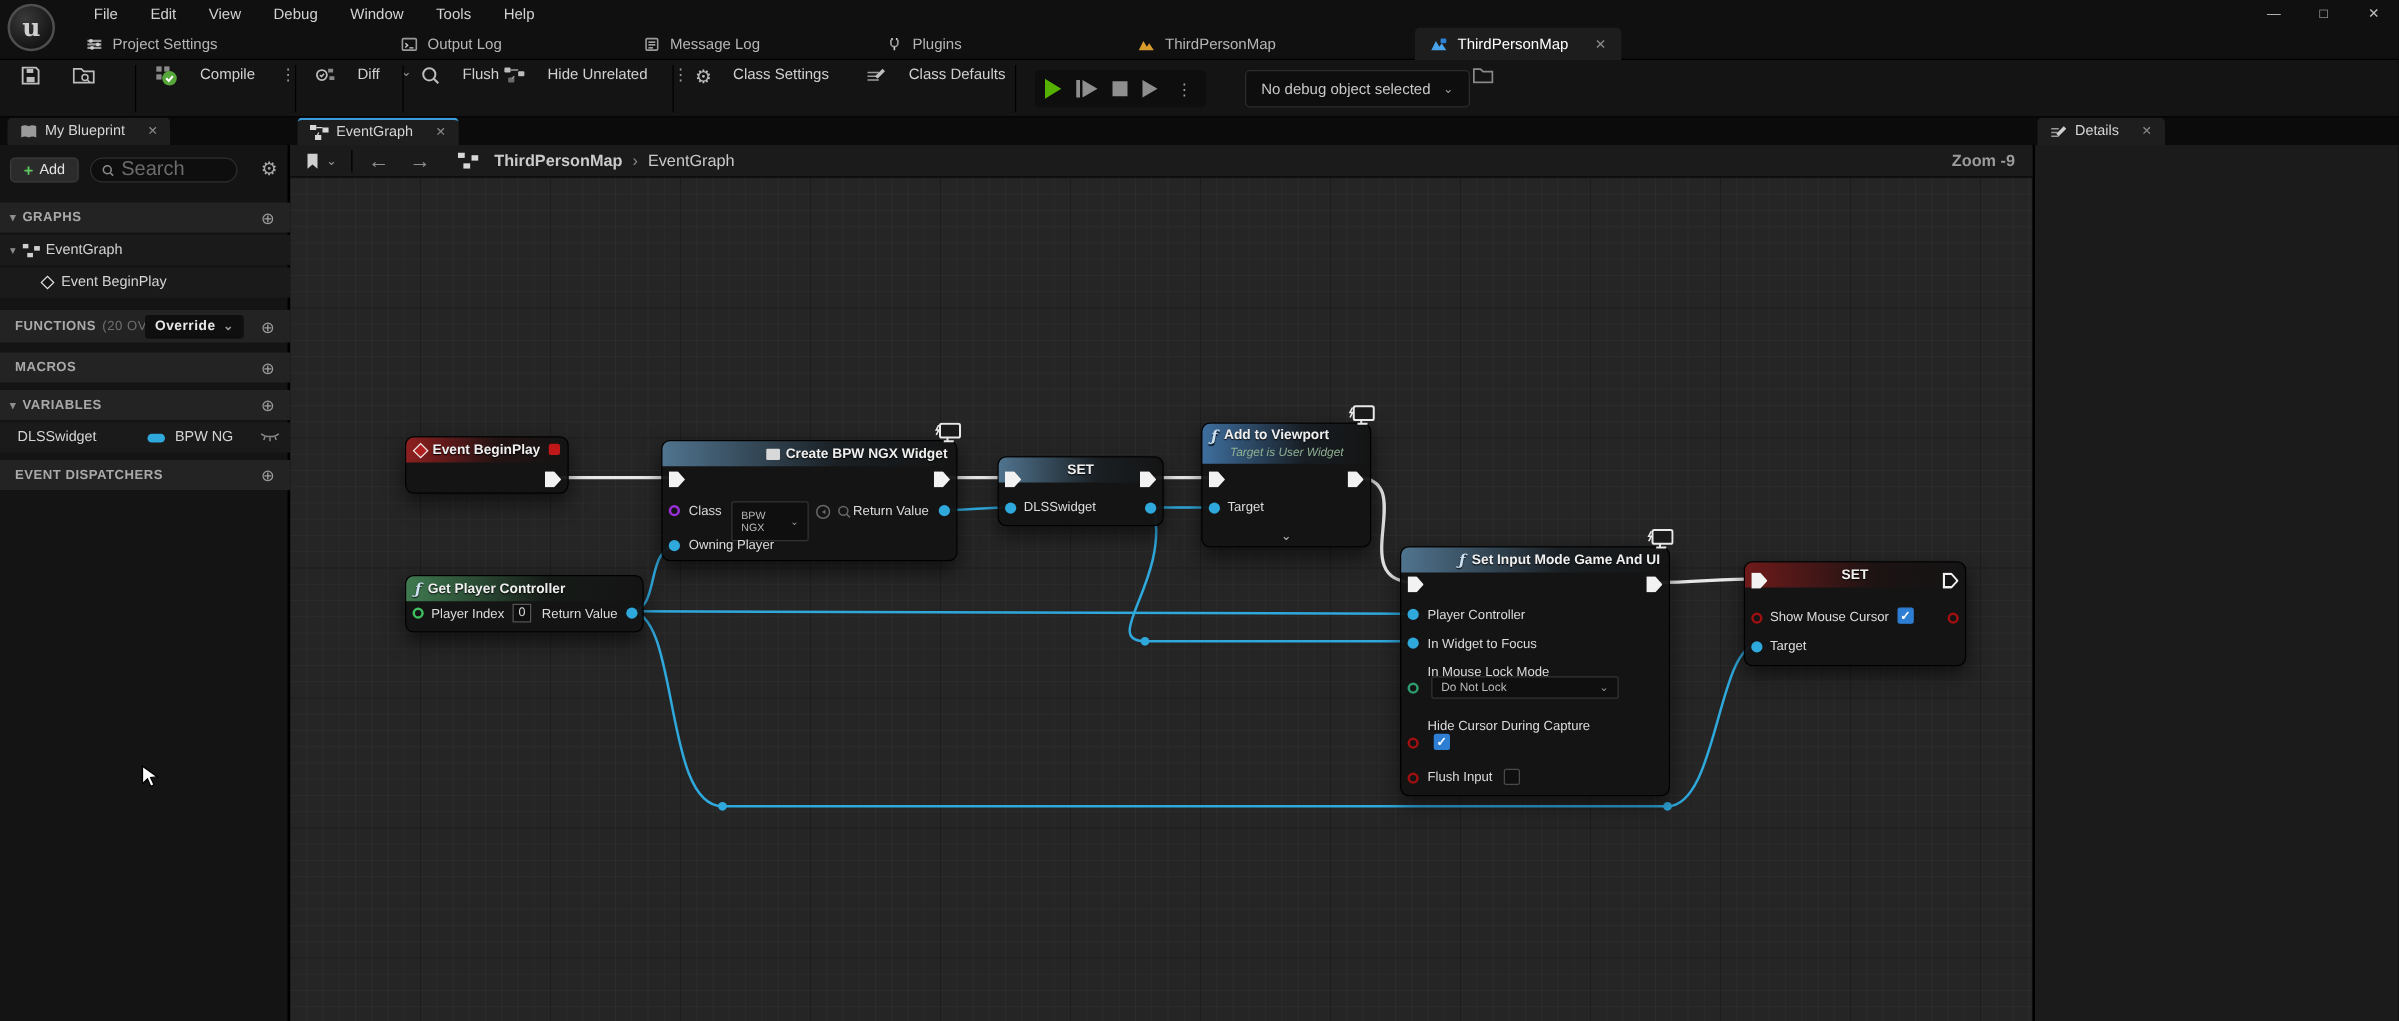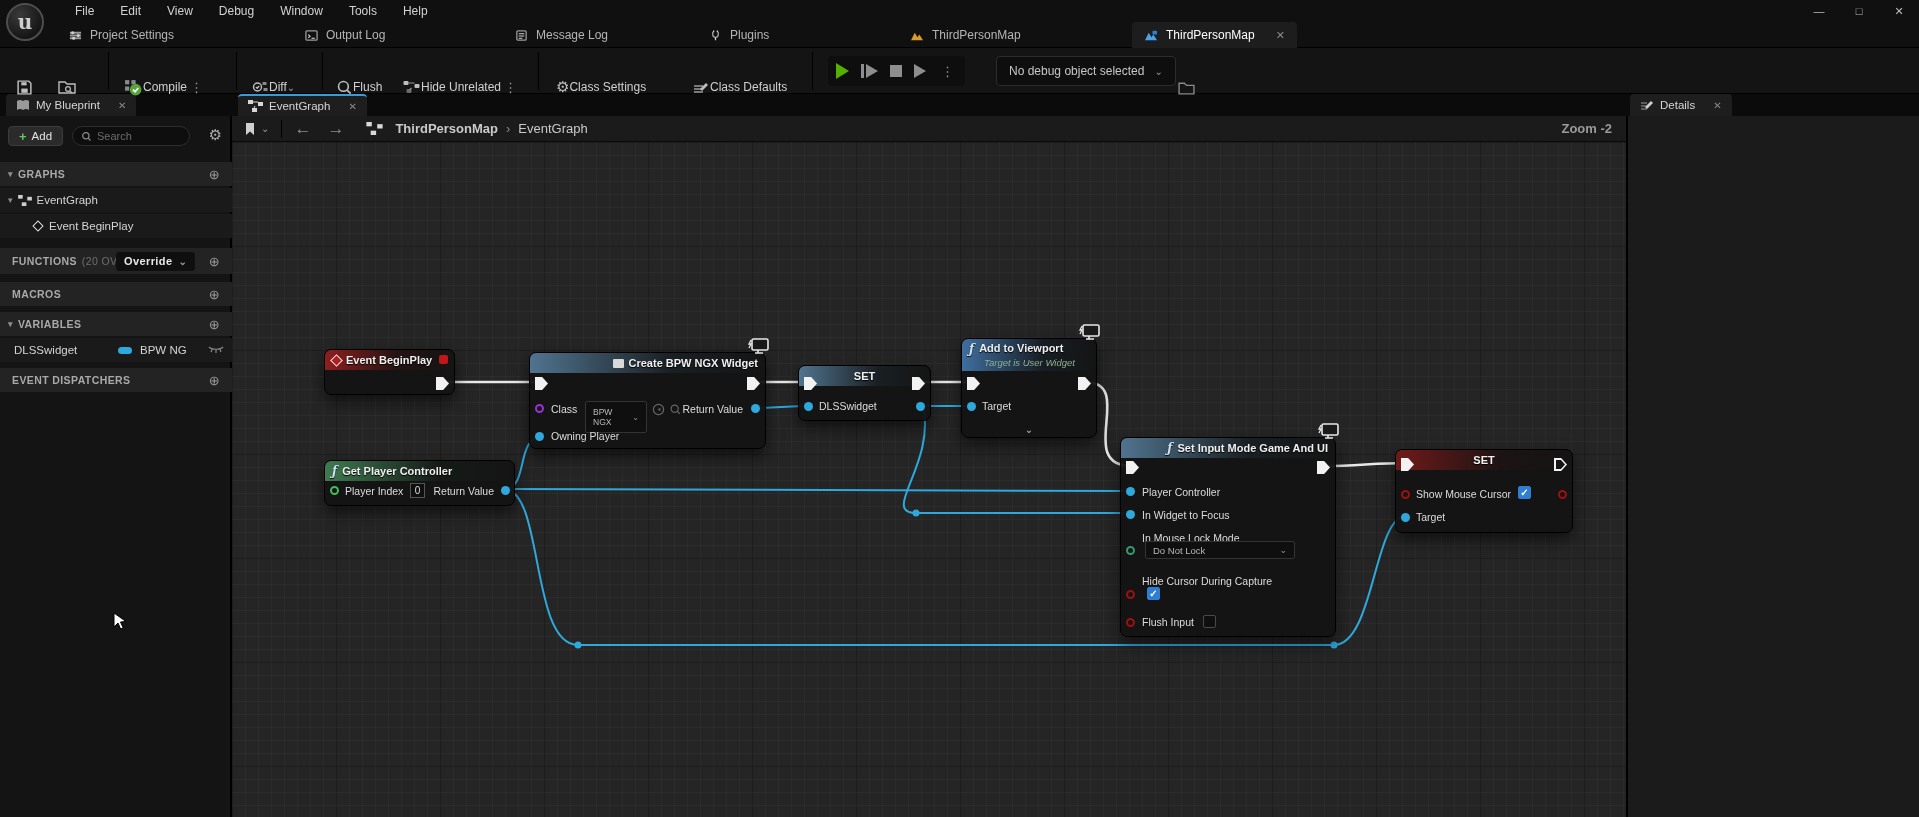--- a/index.html
+++ b/index.html
@@ -20,21 +20,21 @@
            font-family:"DejaVu Serif",serif; font-size:20px; font-weight:bold; color:#cfcfcf;}
   .tabbar{ position:absolute; left:0; top:22px; width:100%; height:26px; background:#101010; z-index:29; border-bottom:1px solid #000;}
   .apptab{ position:absolute; top:0; height:26px; display:flex; align-items:center; gap:7px;
            padding:0 12px; font-size:12px; color:#b5b5b5; }
   .apptab.active{ background:#1d1d1d; color:#fff; border-radius:4px 4px 0 0; }
   .apptab .close{ margin-left:14px; color:#8a8a8a; font-size:11px;}
   .tabicon{ width:15px; height:13px; display:inline-block; }
 
   
   .toolbar{ position:absolute; left:0; top:48px; width:100%; height:46px; background:#141414; border-bottom:1px solid #000; z-index:28;}
-  .tb{ position:absolute; top:16px; height:46px; display:flex; align-items:center; gap:0; font-size:12px; color:#d0d0d0;}
+  .tb{ position:absolute; top:4px; height:46px; display:flex; align-items:flex-start; gap:17px; font-size:12px; color:#d0d0d0;}
   .tbsep{ position:absolute; top:4px; width:1px; height:38px; background:#000;}
   .kebab{ color:#9a9a9a; font-size:13px; padding:0 3px;}
   .chev{ color:#9a9a9a; font-size:10px; }
   .playgroup{ background:#0e0e0e; border-radius:4px; padding:0 8px; height:30px; top:8px; display:flex; align-items:center; gap:12px;}
   .tri-play{ width:0;height:0;border-left:13px solid #56b000;border-top:8px solid transparent;border-bottom:8px solid transparent;}
   .tri-gray{ width:0;height:0;border-left:12px solid #8e8e8e;border-top:7px solid transparent;border-bottom:7px solid transparent;}
   .bar-gray{ width:3px;height:14px;background:#8e8e8e; margin-right:2px;}
   .stop-gray{ width:12px;height:12px;background:#8e8e8e;}
   .debugbox{ background:#0e0e0e; border:1px solid #2c2c2c; border-radius:4px; height:30px; top:8px;
              display:flex; align-items:center; gap:10px; padding:0 12px; font-size:12px; color:#c7c7c7;}
@@ -52,21 +52,21 @@
   .lrow{ position:absolute; left:0; width:232px; height:24px; display:flex; align-items:center; font-size:11px;}
   .lrow.header{ background:#232323; color:#a9a9a9; font-weight:bold; letter-spacing:.4px; font-size:10.5px;}
   .lrow.item{ background:#1a1a1a; color:#d4d4d4; font-size:11.5px;}
   .plus-circle{ position:absolute; right:12px; color:#9c9c9c; font-size:13px; font-weight:normal;}
   .tri{ color:#8d8d8d; font-size:9px; margin:0 5px 0 8px;}
   .addbtn{ position:absolute; left:8px; top:10px; height:20px; background:#2b2b2b; border:1px solid #3c3c3c;
            border-radius:4px; display:flex; align-items:center; gap:5px; padding:0 10px; font-size:11.5px; color:#e2e2e2;}
   .addbtn .plus{ color:#5fc75f; font-weight:bold; font-size:13px;}
   .searchbox{ position:absolute; left:72px; top:10px; width:118px; height:20px; background:#0e0e0e;
               border:1px solid #2e2e2e; border-radius:10px; display:flex; align-items:center; padding:0 8px; gap:5px;}
-  .searchbox input{ background:transparent; border:none; outline:none; color:#bdbdbd; font-size:11px; width:80px;
+  .searchbox input{ background:transparent; border:none; outline:none; color:#bdbdbd; font-size:16px; width:80px;
                     font-family:"Liberation Sans",sans-serif;}
   .searchbox input::placeholder{ color:#6c6c6c; }
   .gearbtn{ position:absolute; right:8px; top:10px; color:#a9a9a9; font-size:15px;}
   .ovrbox{ background:#0f0f0f; border-radius:3px; height:19px; display:flex; align-items:center; gap:6px;
            padding:0 8px; font-weight:bold; color:#e8e8e8; font-size:11px;}
   .pill{ width:14px; height:7px; border-radius:4px; background:#2fa8dc; }
 
   
   .graphbar{ position:absolute; left:232px; top:116px; width:1394px; height:26px; background:#1b1b1b; z-index:21;
              display:flex; align-items:center; border-bottom:1px solid #0a0a0a;}
@@ -153,21 +153,21 @@
   <div class="tabbar">
     <div class="apptab" style="left:56px">
       <svg class="tabicon" viewBox="0 0 16 14">
           <path d="M2 3h12v2H2zM2 6h12v2H2zM2 9h12v2H2z" fill="#9a9a9a"></path>
           <circle cx="5" cy="4" r="1.7" fill="#cfcfcf"></circle>
           <circle cx="11" cy="7" r="1.7" fill="#cfcfcf"></circle>
           <circle cx="6" cy="10" r="1.7" fill="#cfcfcf"></circle>
         </svg>
       <span>Project Settings</span>
     </div>
-    <div class="apptab" style="left:292px">
+    <div class="apptab" style="left:308px">
       <svg class="tabicon" viewBox="0 0 16 14">
           <rect x="2" y="2" width="12" height="10" rx="1" fill="none" stroke="#9a9a9a" stroke-width="1.4"></rect>
           <path d="M4.5 6l2 1.8-2 1.8" stroke="#cfcfcf" stroke-width="1.2" fill="none"></path>
           <path d="M8 10h3.5" stroke="#cfcfcf" stroke-width="1.2"></path>
         </svg>
       <span>Output Log</span>
     </div>
     <div class="apptab" style="left:502px">
       <svg class="tabicon" viewBox="0 0 16 14">
           <rect x="3" y="2" width="10" height="10" rx="1" fill="none" stroke="#9a9a9a" stroke-width="1.4"></rect>
@@ -398,21 +398,21 @@
     <svg width="17" height="13" viewBox="0 0 15 12" style="margin:0 12px 0 22px">
         <rect x="0" y="0" width="5" height="4" fill="#d8d8d8"></rect>
         <rect x="10" y="2" width="5" height="4" fill="#d8d8d8"></rect>
         <rect x="4" y="8" width="5" height="4" fill="#d8d8d8"></rect>
       </svg>
     <span class="gb">
       <span class="crumb-root">ThirdPersonMap</span>
       <span class="crumb-sep">›</span>
       <span class="crumb-cur">EventGraph</span>
     </span>
-    <span class="zoomlabel">Zoom -2</span>
+    <span class="zoomlabel">Zoom -9</span>
   </div>
 
   <div class="canvas">
 
     <svg class="wires">
       <path d="M216,240 H309" stroke="#e8e8e8" stroke-width="2.6" fill="none"></path>
       <path d="M522,240 H578" stroke="#e8e8e8" stroke-width="2.6" fill="none"></path>
       <path d="M691,240 H742" stroke="#e8e8e8" stroke-width="2.6" fill="none"></path>
       <path d="M853,240 C905,240 842,324 900,324" stroke="#e8e8e8" stroke-width="2.6" fill="none"></path>
       <path d="M1092,324 C1125,324 1142,321 1175,321" stroke="#e8e8e8" stroke-width="2.6" fill="none"></path>

